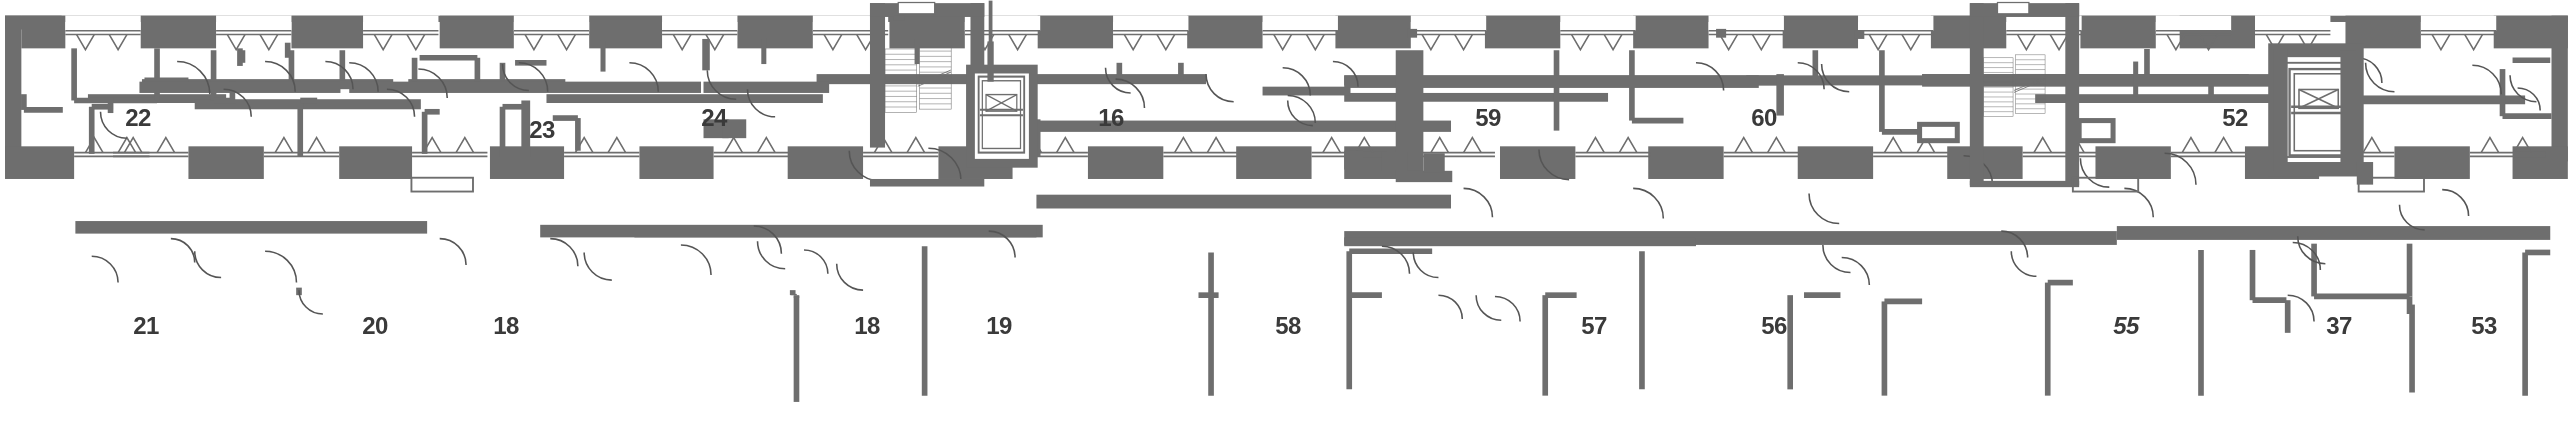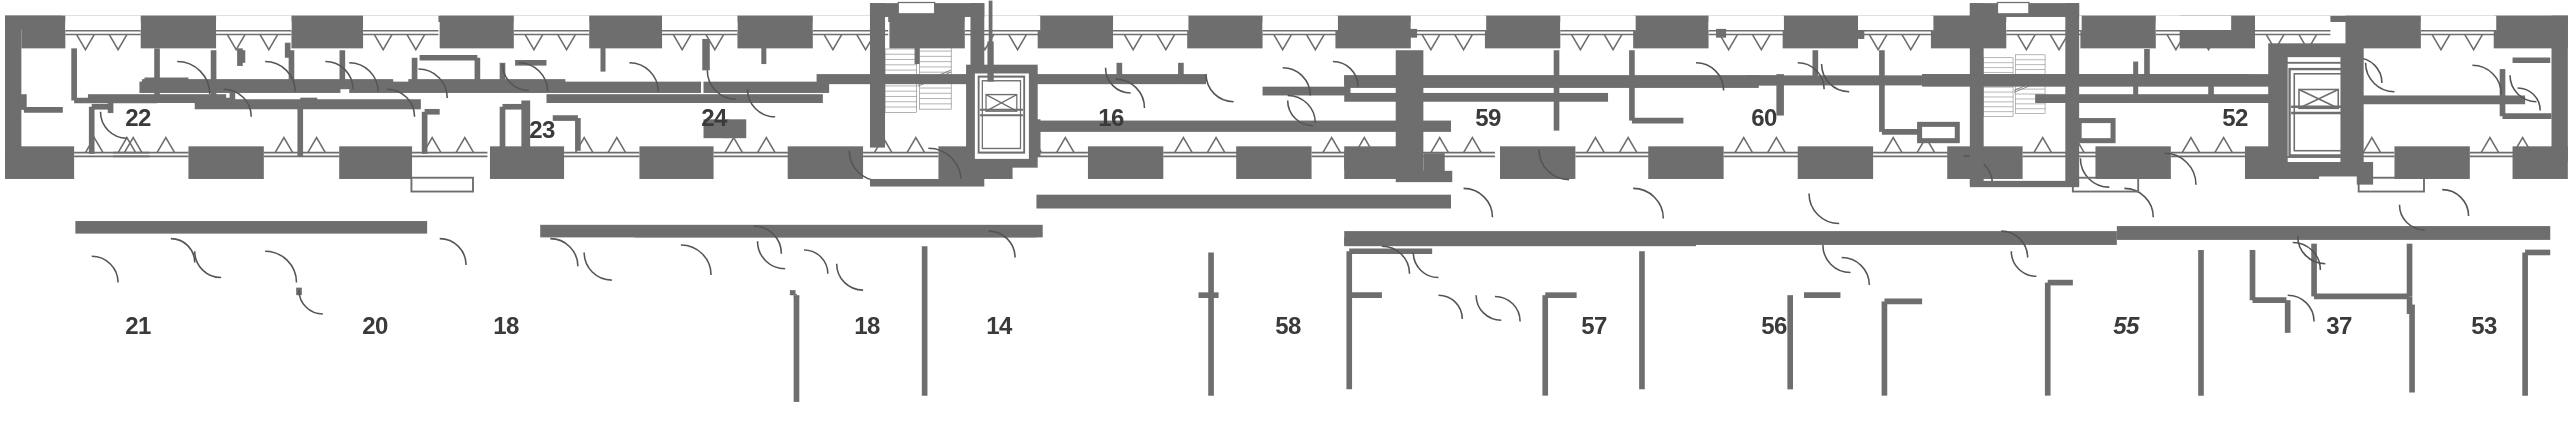--- a/index.html
+++ b/index.html
@@ -439,25 +439,25 @@
   </svg>
 
   <div class="unit-label" style="left: 138px; top: 118px;">22</div>
   <div class="unit-label" style="left: 542px; top: 118px; margin-top: 12px;">23</div>
   <div class="unit-label" style="left: 706px; top: 118px; margin-left: 8px;">24</div>
   <div class="unit-label" style="left: 1111px; top: 118px;">16</div>
   <div class="unit-label" style="left: 1488px; top: 118px;">59</div>
   <div class="unit-label" style="left: 1764px; top: 118px;">60</div>
   <div class="unit-label" style="left: 2203px; top: 118px; margin-left: 32px;">52</div>
 
-  <div class="unit-label" style="left: 138px; top: 326px;">21</div>
+  <div class="unit-label" style="left: 146px; top: 326px;">21</div>
   <div class="unit-label" style="left: 375px; top: 326px;">20</div>
   <div class="unit-label" style="left: 506px; top: 326px;">18</div>
   <div class="unit-label" style="left: 867px; top: 326px;">18</div>
-  <div class="unit-label" style="left: 999px; top: 326px;">14</div>
+  <div class="unit-label" style="left: 999px; top: 326px;">19</div>
   <div class="unit-label" style="left: 1288px; top: 326px; text-align: center;">58</div>
   <div class="unit-label" style="left: 1594px; top: 326px;">57</div>
   <div class="unit-label" style="left: 1774px; top: 326px;">56</div>
   <div class="unit-label" style="left: 2126px; top: 326px; font-style: italic;">55</div>
   <div class="unit-label" style="left: 2339px; top: 326px;">37</div>
   <div class="unit-label" style="left: 2484px; top: 326px;">53</div>
 
 </div>
 
 

